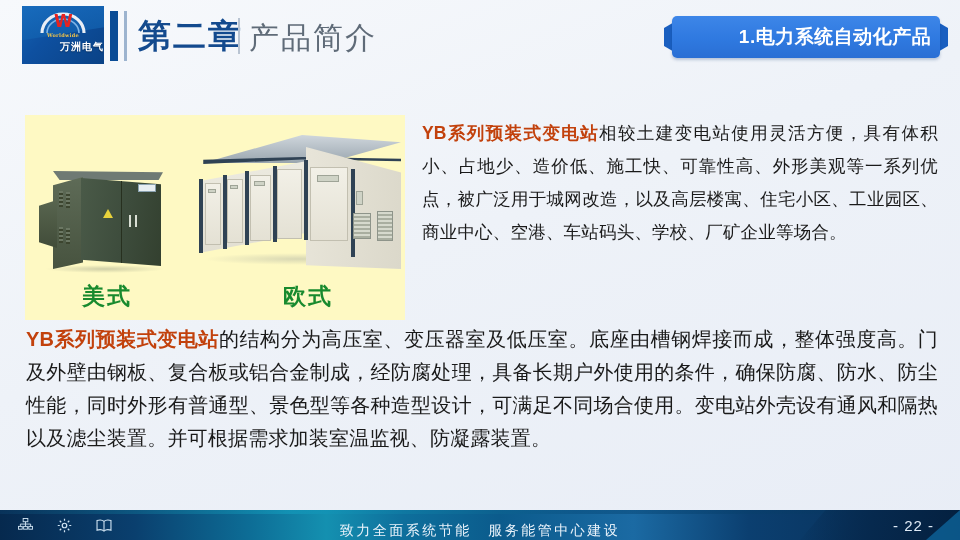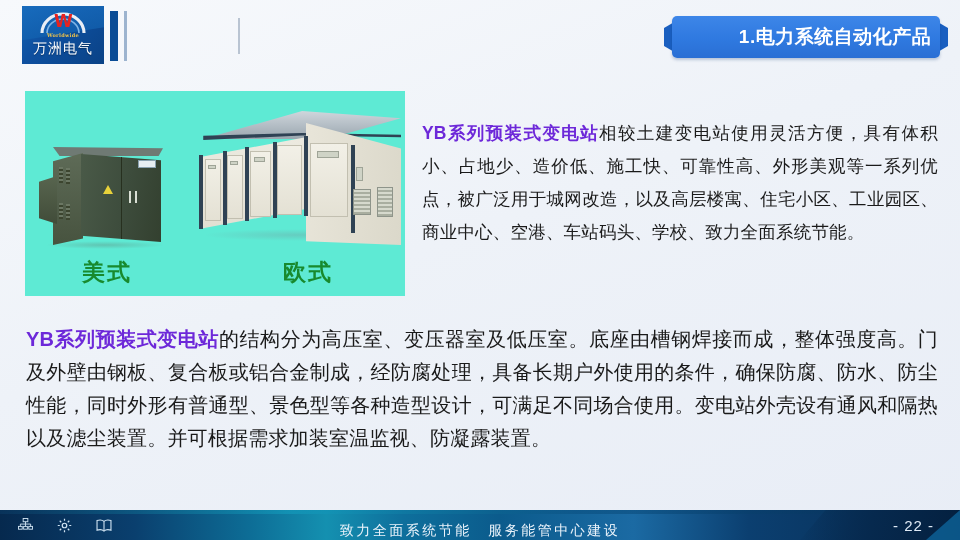--- a/index.html
+++ b/index.html
@@ -31,22 +31,22 @@
     position:absolute; left:50%; top:7px; transform:translateX(-50%);
     font-size:17px; font-weight:bold; color:#e8231f; letter-spacing:-1px;
     font-family:"DejaVu Sans",sans-serif; line-height:1;
   }
   .logo-wd {
     position:absolute; left:0; top:26px; width:100%;
     text-align:center; color:#f2c64a; font-size:5px; font-weight:bold;
     letter-spacing:.3px; font-family:"DejaVu Serif",serif;
   }
   .logo-cn {
-    position:absolute; left:0; top:34px; width:100%; text-align:center;
-    color:#ffffff; font-size:14px; font-weight:normal; letter-spacing:1px;
+    position:absolute; left:0; top:34px; width:100%; text-align:right;
+    color:#ffffff; font-size:10px; font-weight:bold; letter-spacing:1px;
     text-shadow:0 1px 1px rgba(0,0,0,.35);
   }
 
   .hdr-bar-thick { position:absolute; left:110px; top:11px; width:8px; height:50px;
                    background:#0a4c96; }
   .hdr-bar-thin  { position:absolute; left:124px; top:11px; width:3px; height:50px;
                    background:#9db4cf; }
 
   .chapter {
     position:absolute; left:138px; top:14px;
@@ -84,22 +84,22 @@
     border-radius:0 3px 3px 0;
   }
   .badge-text {
     position:absolute; left:8px; top:0; width:268px; height:42px;
     display:flex; align-items:center; justify-content:center;
     color:#ffffff; font-size:19px; font-weight:bold; letter-spacing:.5px;margin-left:29px;
   }
 
   
   .photo {
-    position:absolute; left:25px; top:91px; width:380px; height:205px;
-    background:#5eead4;
+    position:absolute; left:25px; top:115px; width:380px; height:205px;
+    background:#fef9c3;
   }
   .photo-inner { position:absolute; inset:0; }
 
   
   .us-wrap { position:absolute; left:12px; top:50px; width:130px; height:110px; }
   .us-roof {
     position:absolute; left:16px; top:6px; width:110px; height:9px;
     background:#6f7a74;
     clip-path:polygon(6% 100%,0 0,100% 14%,96% 100%);
   }
@@ -195,21 +195,21 @@
   .para-right {
     position:absolute; left:422px; top:117px; width:516px;
     font-size:17.5px; line-height:33px; color:#1a1a1a;
     letter-spacing:.2px; text-align:justify;
   }
   .para-bottom {
     position:absolute; left:26px; top:323px; width:912px;
     font-size:20px; line-height:33px; color:#1a1a1a;
     letter-spacing:.2px; text-align:justify;
   }
-  .kw { color:#6d28d9; font-weight:bold; }
+  .kw { color:#c2410c; font-weight:bold; }
 
   
   .footer {
     position:absolute; left:0; bottom:0; width:960px; height:30px;
     background:linear-gradient(90deg,#06294e 0%,#0a3f6e 14%,#0d6d96 26%,#1490b0 34%,
                #0e6f9c 42%,#0b5b8c 52%,#1b6aa3 66%,#0b3f70 78%,#072b50 100%);
     overflow:hidden;
   }
   .footer:before{
     content:""; position:absolute; left:0; top:0; width:960px; height:4px;
@@ -254,21 +254,23 @@
       <path d="M7 21 A16 14 0 0 1 39 21" fill="none" stroke="#7fb4e6" stroke-width="1.6"></path>
     </svg>
     <div class="logo-w">W</div>
     <div class="logo-wd">Worldwide</div>
     <div class="logo-cn">万洲电气</div>
   </div>
 
   <div class="hdr-bar-thick"></div>
   <div class="hdr-bar-thin"></div>
 
+  <div class="chapter">第二章</div>
   <div class="chapter-div"></div>
+  <div class="subtitle">产品简介</div>
 
   <div class="badge">
     <div class="badge-lnotch"></div>
     <div class="badge-rnotch"></div>
     <div class="badge-body"></div>
     <div class="badge-text">1.电力系统自动化产品</div>
   </div>
 </div>
 
 <div class="photo">
@@ -320,21 +322,21 @@
       <div class="eu-grille" style="left:160px; top:82px; width:18px; height:26px;"></div>
       <div class="eu-grille" style="left:184px; top:80px; width:16px; height:30px;"></div>
     </div>
 
     <div class="cap cap-us">美式</div>
     <div class="cap cap-eu">欧式</div>
   </div>
 </div>
 
 <div class="para-right">
-  <span class="kw">YB系列预装式变电站</span><span>相较土建变电站使用灵活方便，具有体积小、占地少、造价低、施工快、可靠性高、外形美观等一系列优点，被广泛用于城网改造，以及高层楼寓、住宅小区、工业园区、商业中心、空港、车站码头、学校、致力全面系统节能。</span>
+  <span class="kw">YB系列预装式变电站</span><span>相较土建变电站使用灵活方便，具有体积小、占地少、造价低、施工快、可靠性高、外形美观等一系列优点，被广泛用于城网改造，以及高层楼寓、住宅小区、工业园区、商业中心、空港、车站码头、学校、厂矿企业等场合。</span>
 </div>
 
 <div class="para-bottom">
   <span class="kw">YB系列预装式变电站</span><span>的结构分为高压室、变压器室及低压室。底座由槽钢焊接而成，整体强度高。门及外壁由钢板、复合板或铝合金制成，经防腐处理，具备长期户外使用的条件，确保防腐、防水、防尘性能，同时外形有普通型、景色型等各种造型设计，可满足不同场合使用。变电站外壳设有通风和隔热以及滤尘装置。并可根据需求加装室温监视、防凝露装置。</span>
 </div>
 
 <div class="footer">
   <div class="foot-right-dark"></div>
   <div class="foot-corner"></div>
 

